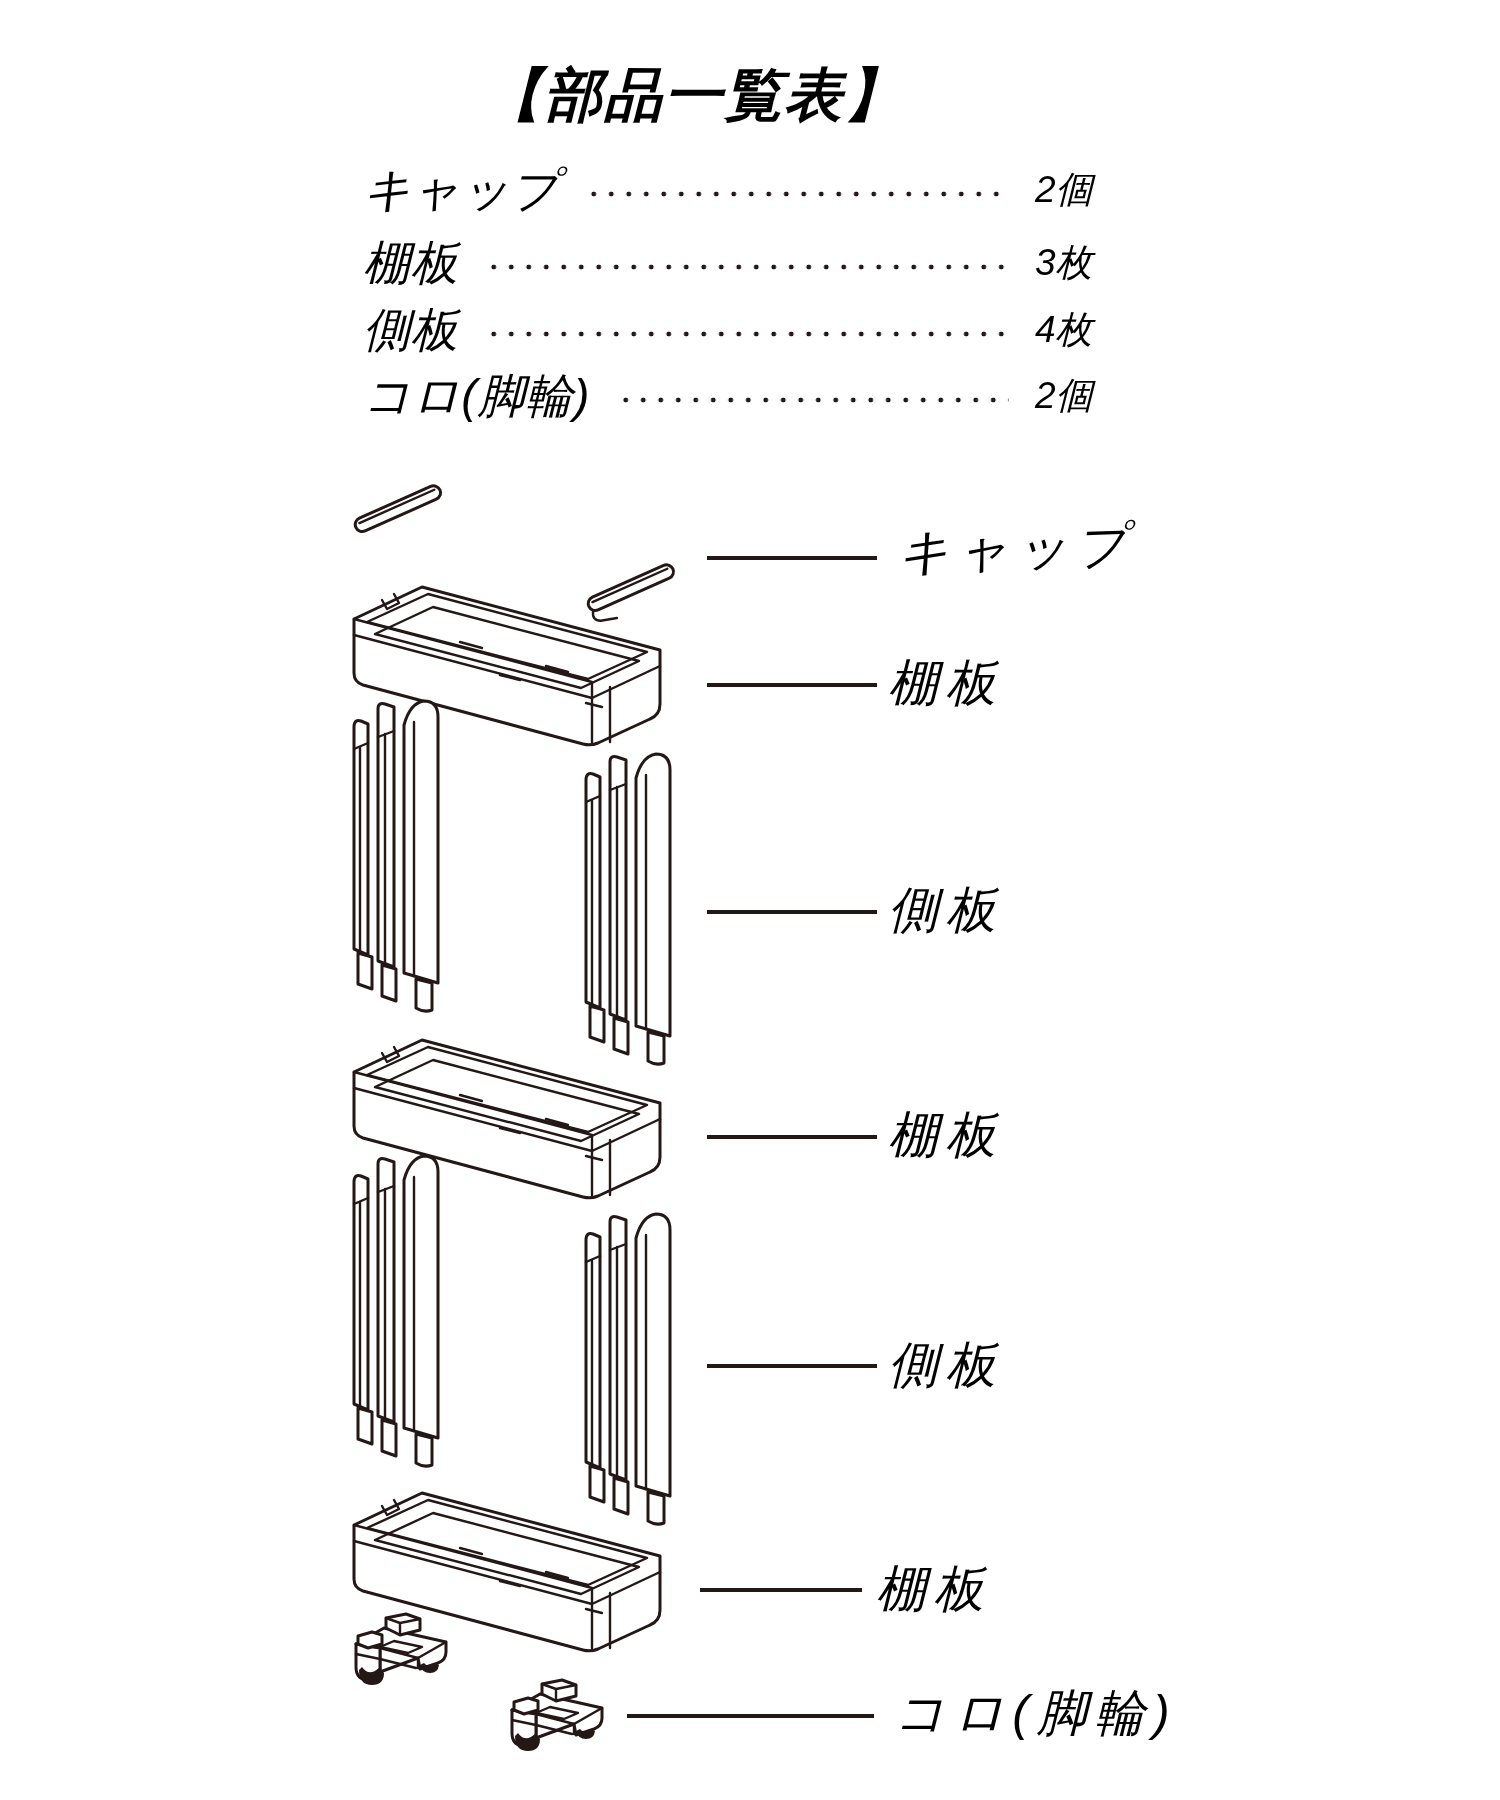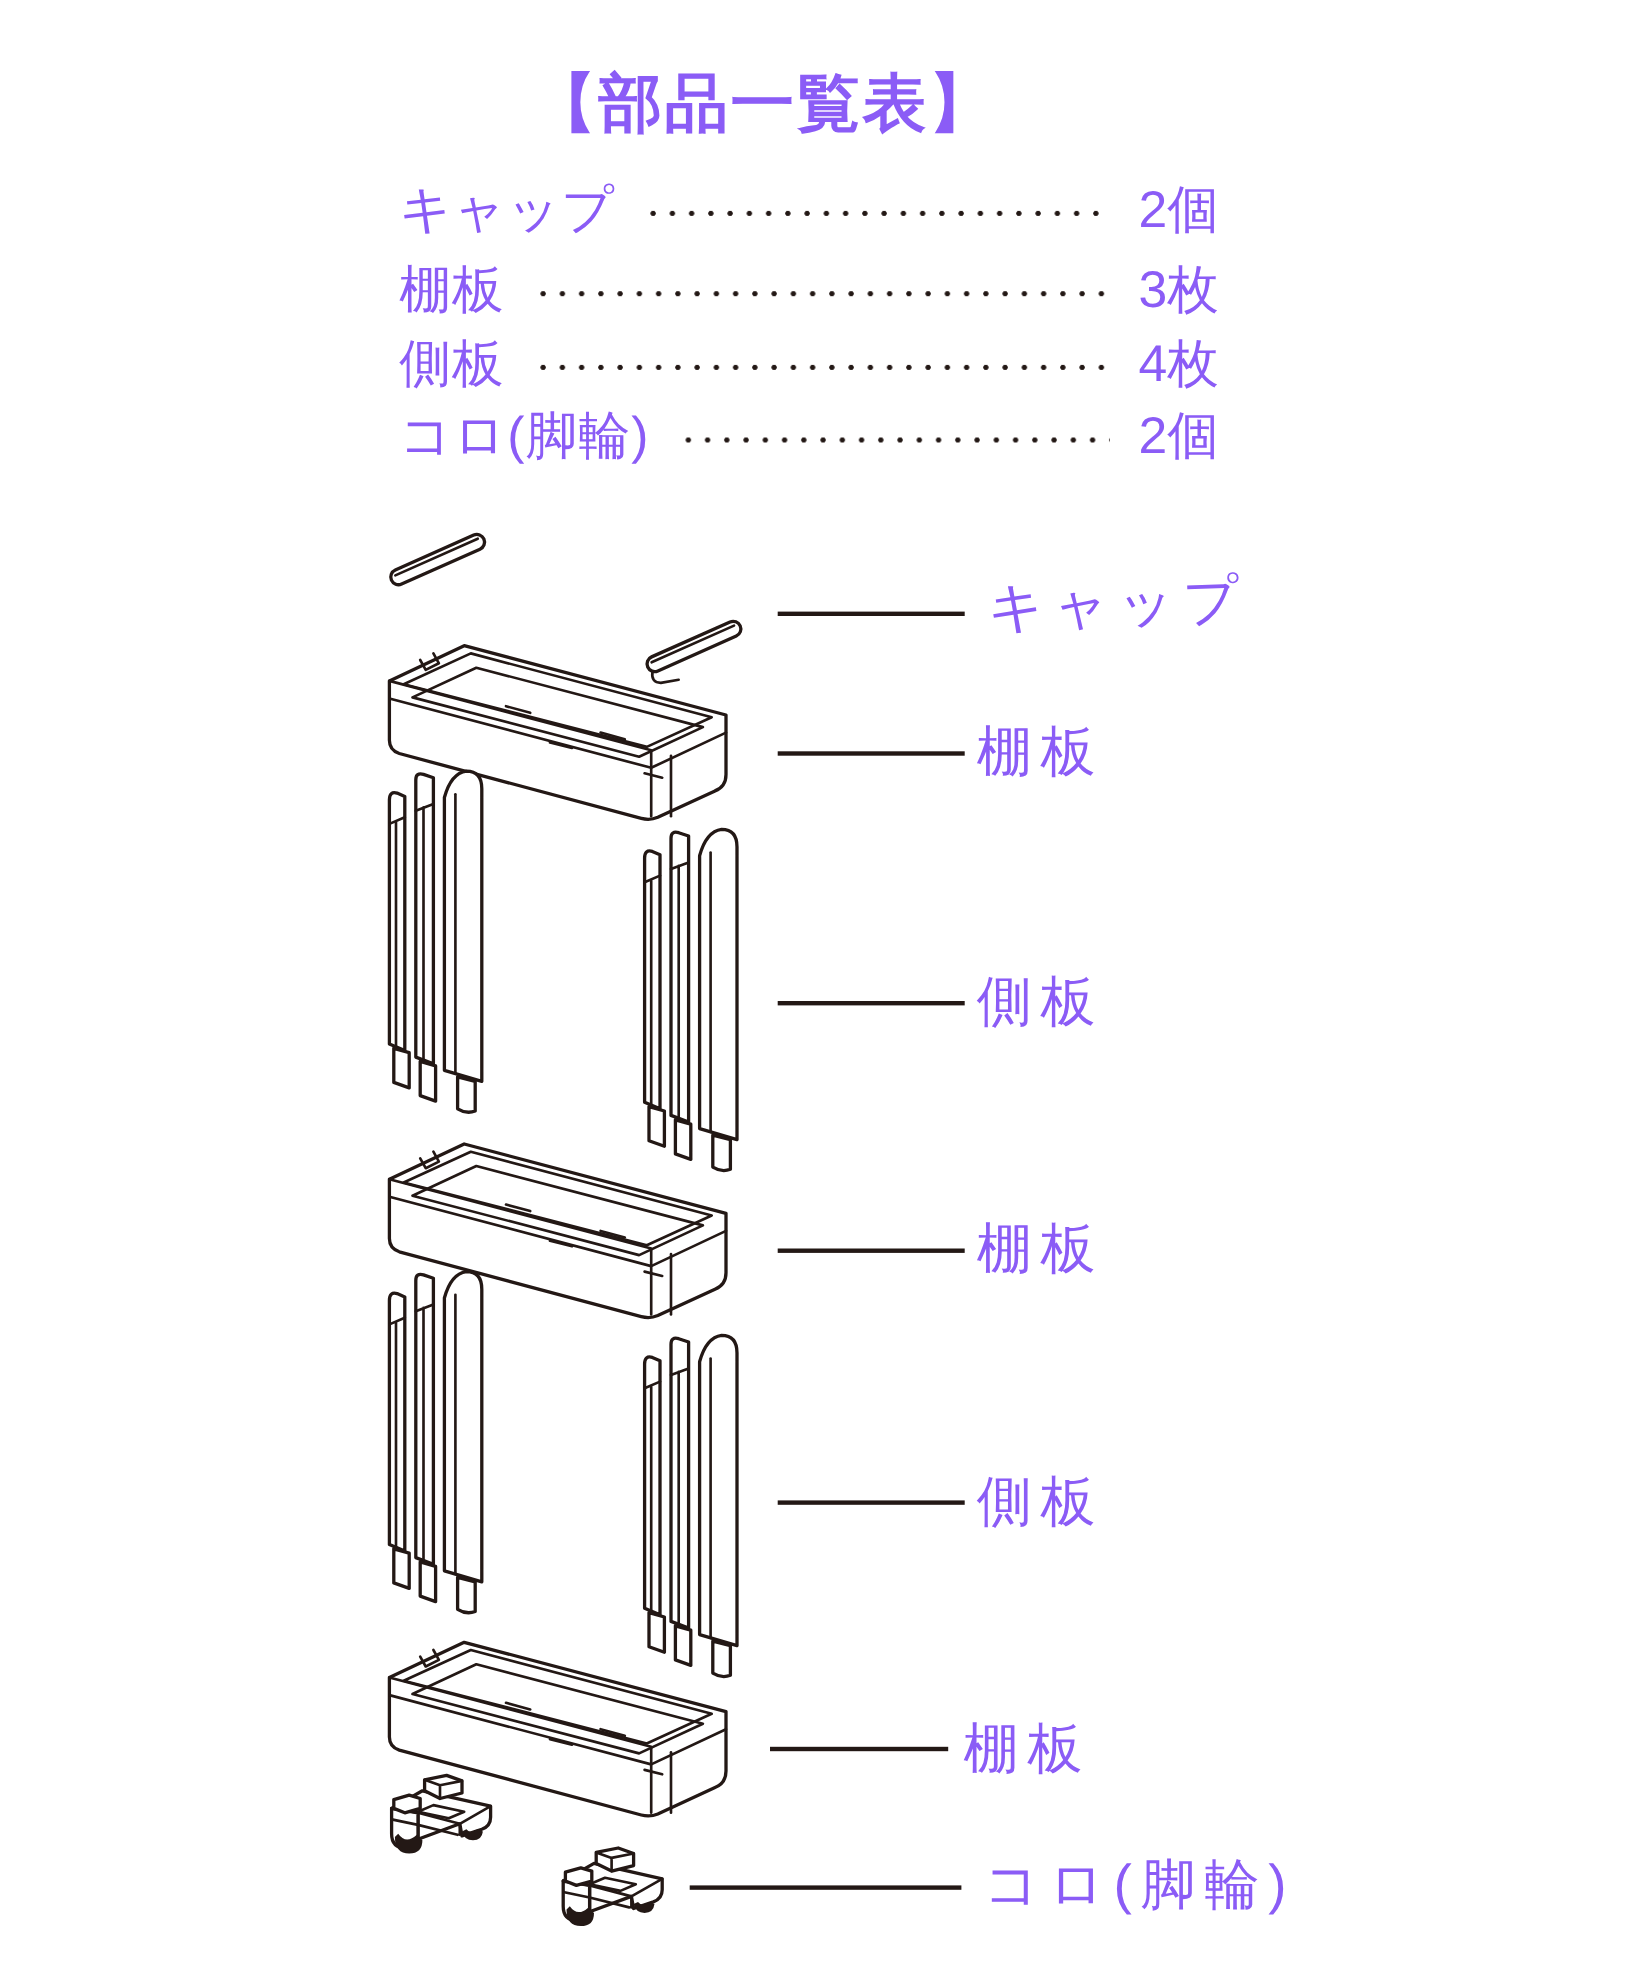--- a/index.html
+++ b/index.html
@@ -1,39 +1,39 @@
 <!DOCTYPE html>
 <html><head>
 <meta charset="utf-8">
 <style>
   html,body { margin:0; padding:0; background:#ffffff; }
   .page {
     position:relative; width:1500px; height:1800px; background:#ffffff;
     font-family:"Liberation Sans","DejaVu Sans",sans-serif;
-    color:#8b5cf6; overflow:hidden;
+    color:#000000; overflow:hidden;font-style:italic;
   }
   
   .title {
     position:absolute; left:484px; top:66px; margin:0;
     font-size:58px; font-weight:600; letter-spacing:2px; line-height:1;
     white-space:nowrap;
   }
   
   .plist { position:absolute; left:363px; top:0; width:760px; }
   .prow {
     position:absolute; left:0; width:760px; height:56px;
     display:flex; align-items:center;
   }
   .pname  { font-size:47px; line-height:1; white-space:nowrap; letter-spacing:1px; }
   .leader {
     flex:1 1 auto; height:10px; margin:10px 26px 0 26px;
     background-image:radial-gradient(circle, #231815 2.1px, transparent 2.7px);
     background-size:17.5px 10px; background-repeat:repeat-x; background-position:left center;
   }
-  .pcount { flex:0 0 88px; font-size:47px; line-height:1; white-space:nowrap; }
+  .pcount { flex:0 0 88px; font-size:37px; line-height:1; white-space:nowrap; }
   
   .diagram { position:absolute; left:280px; top:460px; width:480px; height:1330px; }
   .wh  { fill:#ffffff; stroke:#231815; stroke-width:3;   stroke-linejoin:round; stroke-linecap:round; }
   .thn { fill:none;    stroke:#231815; stroke-width:2.4; stroke-linejoin:round; stroke-linecap:round; }
   .ink { fill:#231815; stroke:none; }
   
   .cline { position:absolute; height:4px; background:#231815; }
   .clabel {
     position:absolute; font-size:50px; line-height:1; letter-spacing:8px;
     white-space:nowrap;

